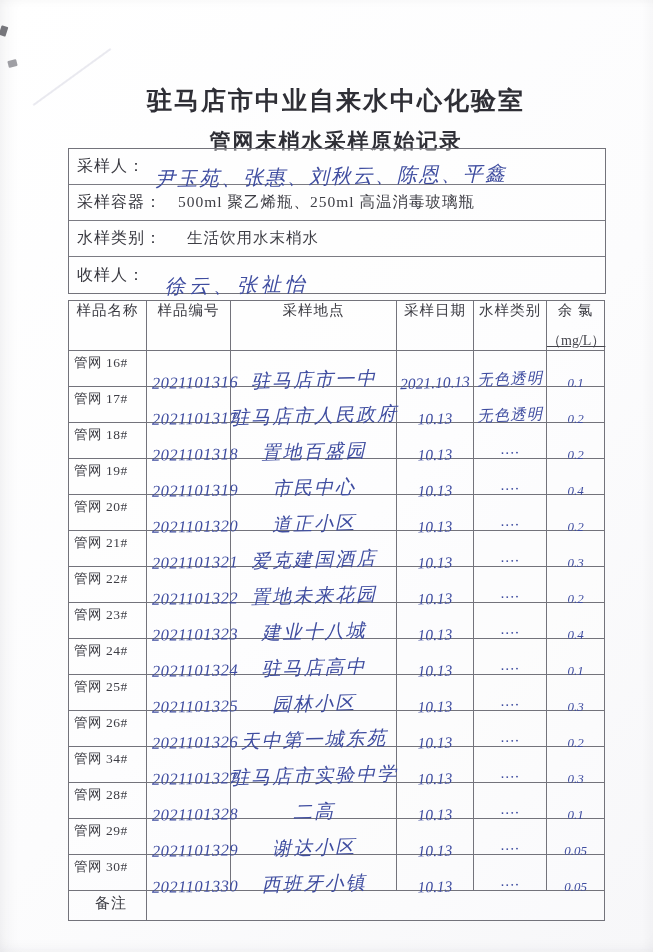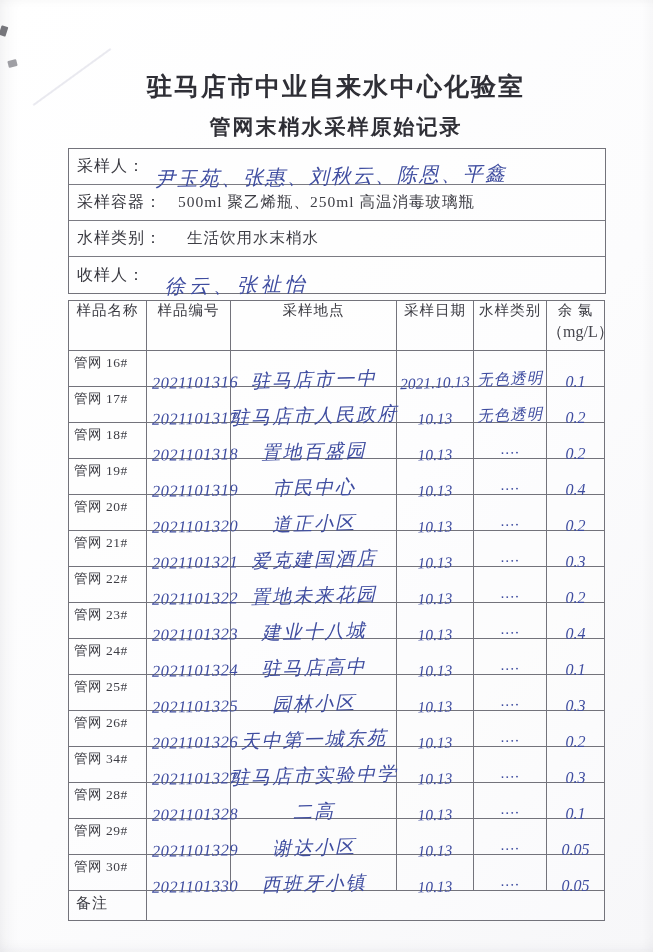--- a/index.html
+++ b/index.html
@@ -15,51 +15,51 @@
     box-shadow:inset 14px 0 20px -14px rgba(40,40,60,.10),
                inset -10px 0 16px -12px rgba(40,40,60,.07),
                inset 0 -12px 18px -14px rgba(40,40,60,.08),
                inset 0 10px 14px -12px rgba(40,40,60,.04);
   }
   
   .artifact1{position:absolute;left:0px;top:26px;width:7px;height:10px;background:#55555b;transform:rotate(18deg);border-radius:1px;opacity:.8;}
   .artifact2{position:absolute;left:8px;top:60px;width:9px;height:7px;background:#6d6d74;transform:rotate(-14deg);border-radius:1px;opacity:.65;}
   .crease{position:absolute;left:24px;top:76px;width:96px;height:2px;background:#e7e7ee;transform:rotate(-36deg);border-radius:2px;opacity:.9;filter:blur(.4px);}
 
-  .titles{position:absolute;left:68px;width:536px;top:70px;text-align:center;}
+  .titles{position:absolute;left:68px;width:536px;top:84px;text-align:center;}
   .doc-title{font-size:25px;font-weight:600;letter-spacing:2px;color:#2f2f36;}
   .doc-subtitle{font-size:21px;font-weight:600;letter-spacing:2px;color:#2f2f36;margin-top:10px;}
 
   .info{position:absolute;left:68px;top:148px;width:536px;border:1px solid #73737b;background:rgba(255,255,255,.4);}
   .info-row{height:36px;border-bottom:1px solid #7b7b83;position:relative;display:flex;align-items:center;padding-left:8px;box-sizing:border-box;}
   .info-row:last-child{border-bottom:none;}
   .info-label{font-size:16px;letter-spacing:1px;color:#3a3a41;}
   .print-val{font-size:15.5px;margin-left:16px;letter-spacing:1px;color:#3e3e45;}
   .gap{margin-left:25px;}
 
   .ink{color:#3f4da0;font-family:cursive;font-style:italic;}
   .info-ink{position:absolute;left:86px;bottom:-6px;font-size:20px;letter-spacing:2px;white-space:nowrap;transform:rotate(-1deg);}
   .info-ink.recv{left:96px;letter-spacing:4px;}
 
   table.main{position:absolute;left:68px;top:300px;width:536px;border-collapse:collapse;table-layout:fixed;background:rgba(255,255,255,.35);}
   table.main td,table.main th{border:1px solid #73737b;padding:0;vertical-align:top;}
   th{font-weight:normal;}
   .hrow th{height:49px;vertical-align:middle;font-size:14.5px;letter-spacing:1px;color:#3a3a41;}
-  .unit{display:block;font-size:16px;letter-spacing:0;margin-top:2px;color:#46464d;}
+  .unit{display:block;font-size:14px;letter-spacing:0;margin-top:12px;color:#46464d;text-decoration:underline;}
   .drow td{height:32px;position:relative;overflow:visible;}
   .name-cell{font-size:13.5px;padding:3px 2px 0 5px !important;color:#3e3e45;letter-spacing:.5px;white-space:nowrap;}
   .rrow td{height:26px;}
-  .remark-cell{font-size:15px;padding:3px 0 0 7px !important;letter-spacing:1px;vertical-align:middle;}
+  .remark-cell{font-size:15px;padding:3px 0 0 7px !important;letter-spacing:1px;vertical-align:middle;text-align:center;}
 
   .cell-ink{position:absolute;white-space:nowrap;z-index:3;}
   .ink-num{left:5px;bottom:-7px;font-size:16.5px;letter-spacing:.5px;transform:rotate(-1deg);}
   .ink-loc{left:50%;bottom:-7px;font-size:19px;letter-spacing:2px;transform:translateX(-50%) rotate(-1.5deg);}
   .ink-date{left:50%;bottom:-6px;font-size:15.5px;transform:translateX(-50%) rotate(-2deg);}
   .ink-state{left:50%;bottom:-4px;font-size:15.5px;letter-spacing:1px;transform:translateX(-50%) rotate(-2deg);}
-  .ink-cl{left:50%;bottom:-5px;font-size:16px;transform:translateX(-50%);}
+  .ink-cl{left:50%;bottom:-5px;font-size:13px;transform:translateX(-50%);}
 
   col.c-name{width:78px;} col.c-num{width:84px;} col.c-loc{width:166px;}
   col.c-date{width:77px;} col.c-state{width:73px;} col.c-cl{width:58px;}
 </style>
 </head>
 <body>
 
 <div class="sheet">
   <div class="artifact1"></div>
   <div class="artifact2"></div>

